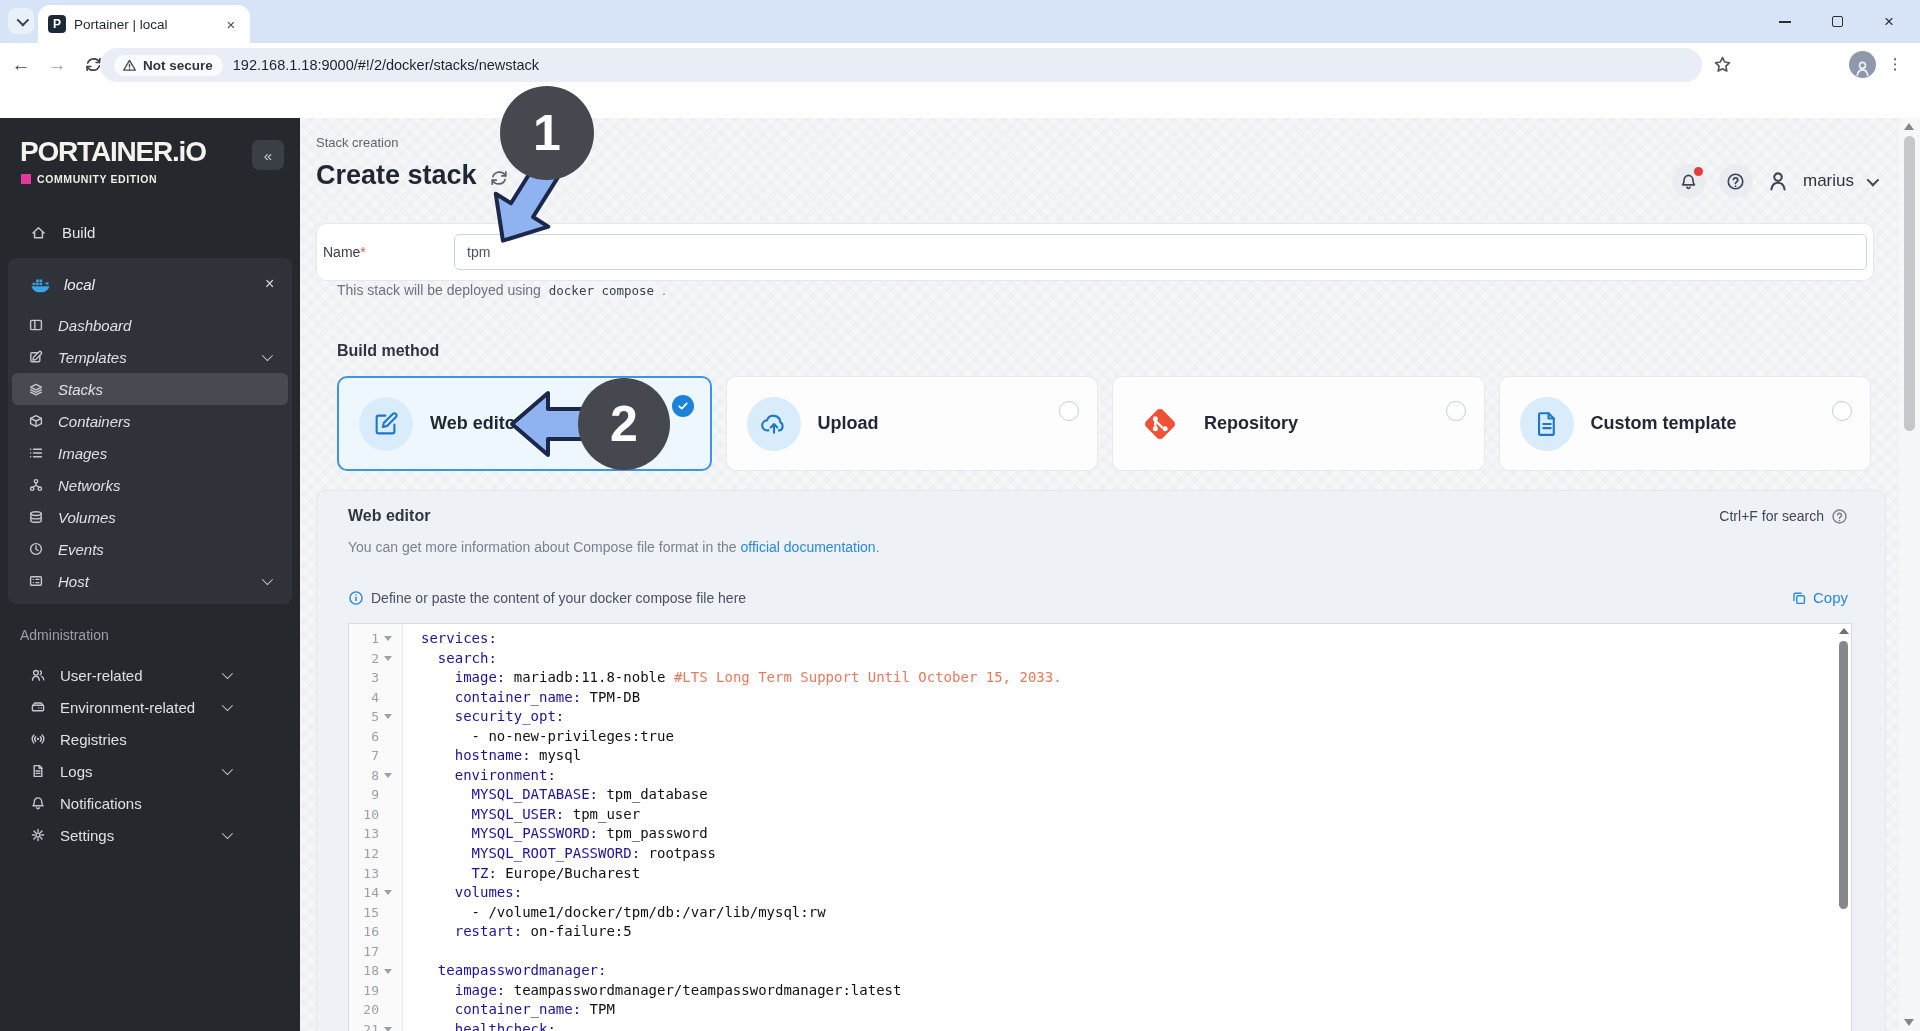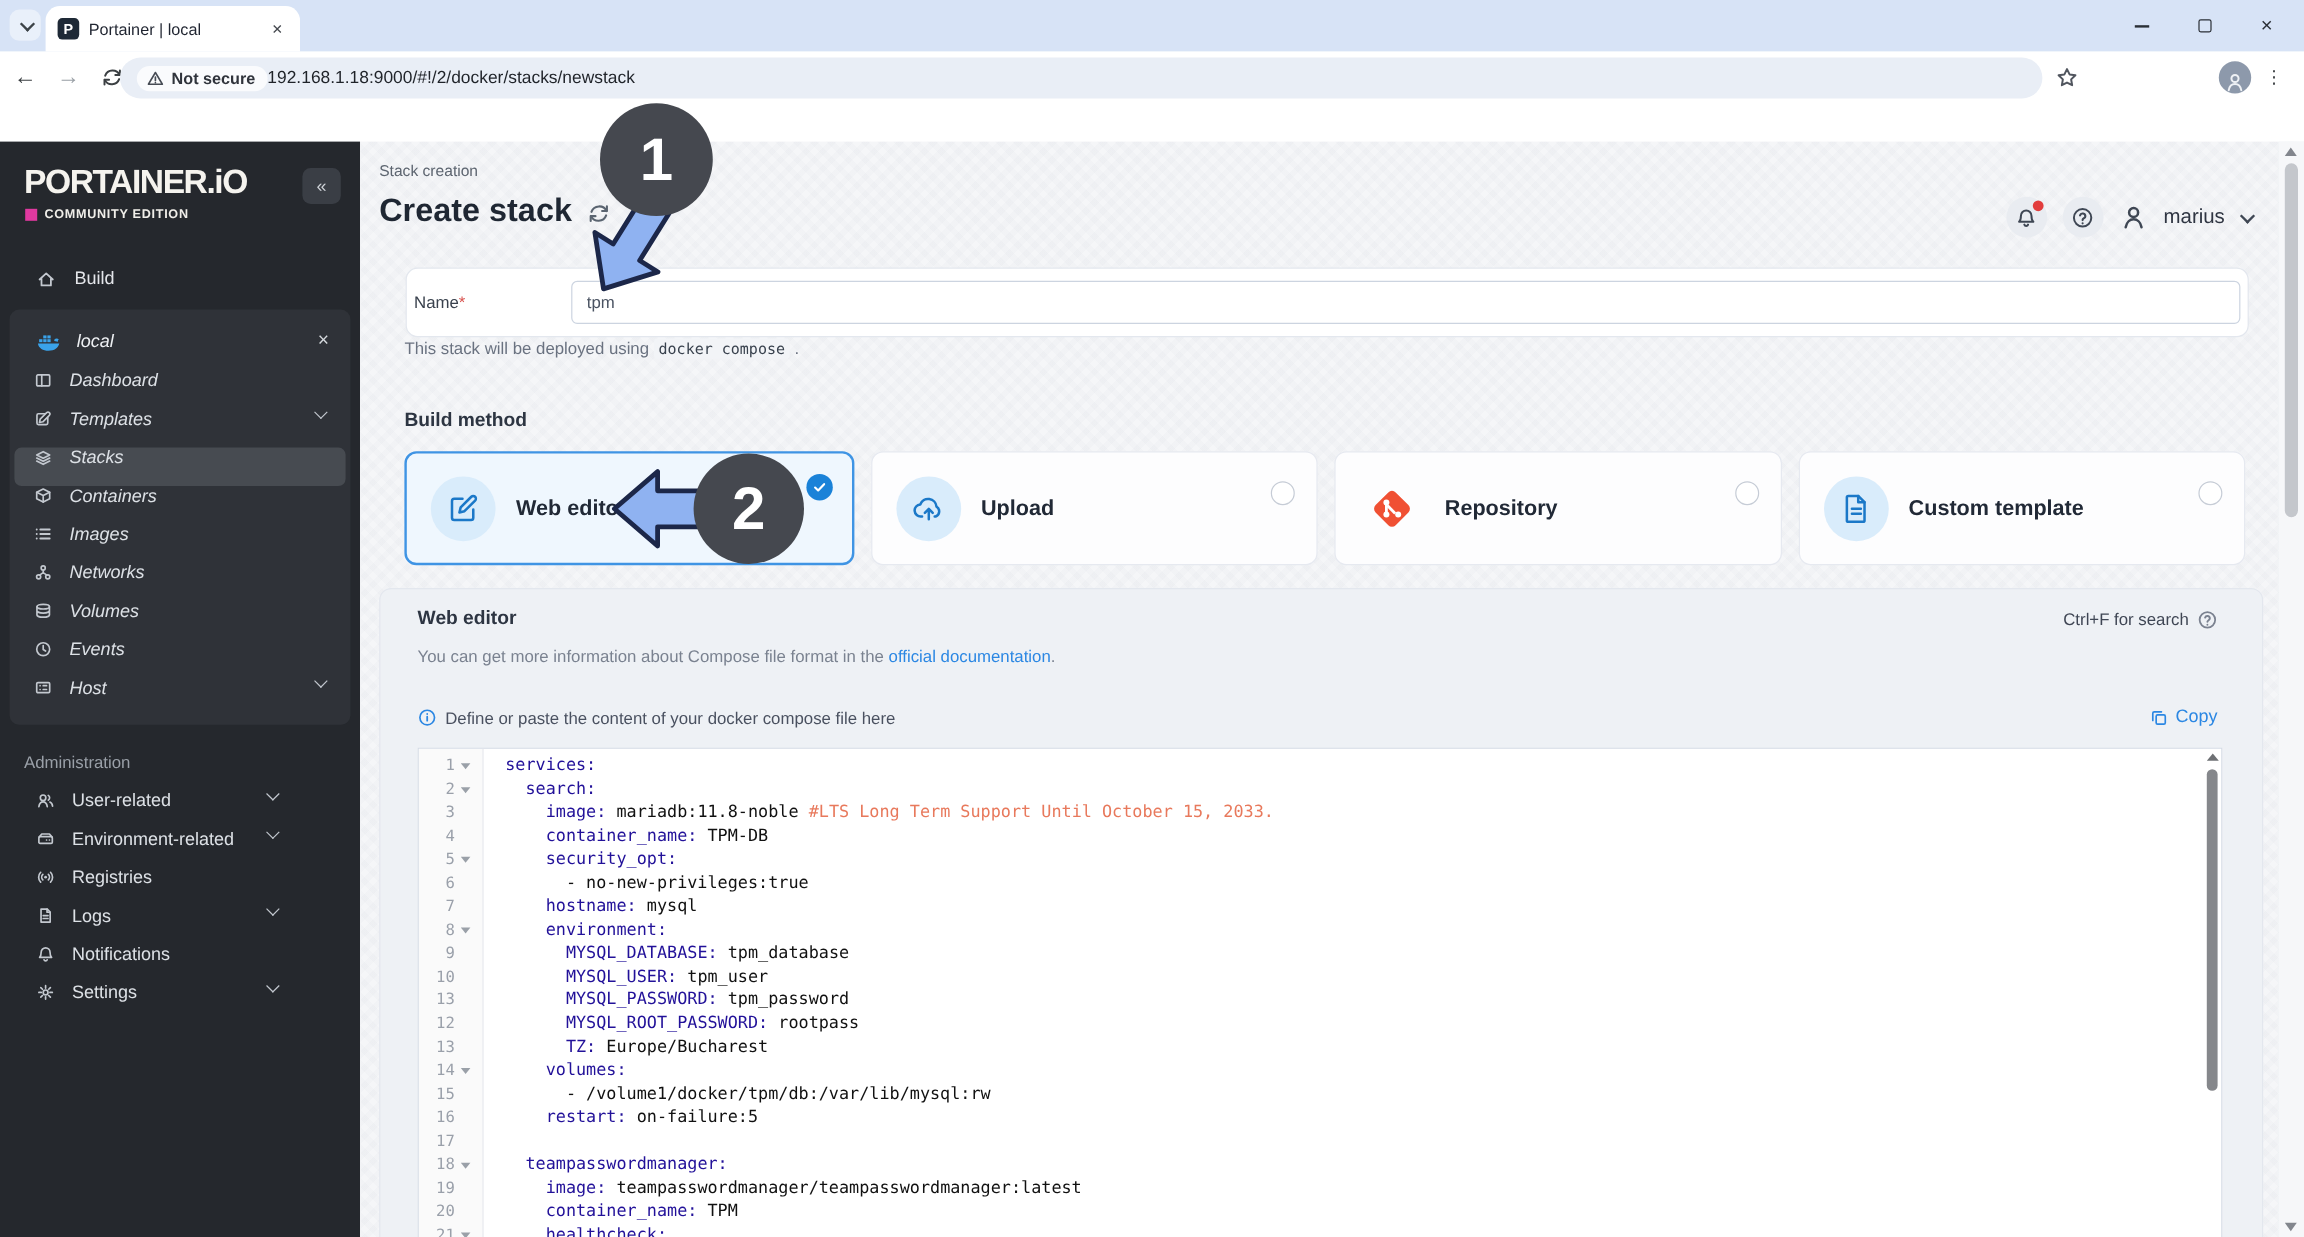--- a/index.html
+++ b/index.html
@@ -17,21 +17,21 @@
   .win-controls{position:absolute;right:10px;top:0;height:43px;display:flex;align-items:center;gap:26px;padding-right:8px;}
   .wbtn{width:26px;height:26px;display:flex;align-items:center;justify-content:center;color:#2a2f36;}
   .wbtn .min{width:12px;height:2px;background:#2a2f36;}
   .wbtn .max{width:11px;height:11px;border:1.6px solid #2a2f36;border-radius:2px;}
   .wbtn.close{font-size:17px;}
 
   .toolbar{position:absolute;left:0;top:43px;right:0;height:43px;background:#fff;display:flex;align-items:center;}
   .navbtn{width:30px;height:30px;display:flex;align-items:center;justify-content:center;font-size:19px;color:#3c4043;margin-left:6px;}
   .navbtn.disabled{color:#9aa0a6;}
   .navbtn .nicon{width:19px;height:19px;}
-  .urlpill{position:absolute;left:100px;top:5px;width:1602px;height:34px;border-radius:17px;background:#e9eef6;display:flex;align-items:center;padding:0 14px;}
+  .urlpill{position:absolute;left:100px;top:5px;width:1602px;height:34px;border-radius:17px;background:#e9eef6;display:flex;align-items:center;padding:0 14px;gap:10px;}
   .sec-chip{display:flex;align-items:center;gap:6px;background:rgba(255,255,255,.75);border-radius:13px;padding:3px 10px 3px 8px;}
   .warn-tri{width:15px;height:15px;color:#474c55;}
   .sec-label{font-size:13.5px;font-weight:bold;color:#30343c;white-space:nowrap;}
   .url-text{font-size:14.5px;color:#1f2329;white-space:nowrap;}
   .star{position:absolute;right:188px;top:12px;width:19px;height:19px;color:#50555e;}
   .avatar{position:absolute;right:44px;top:8px;width:27px;height:27px;border-radius:50%;background:#8d99ab;color:#eef1f5;display:flex;align-items:flex-end;justify-content:center;overflow:hidden;}
   .avatar .pico{width:19px;height:19px;}
   .kebab{position:absolute;right:12px;top:8px;width:26px;height:26px;display:flex;align-items:center;justify-content:center;font-size:15px;color:#3c4043;letter-spacing:0;}
   .bookmarks{position:absolute;left:0;top:86px;right:0;height:32px;background:#fff;}
 
@@ -47,21 +47,21 @@
   .edition .sq{width:10px;height:10px;background:var(--logo-pink,#e0399f);}
   .edition .etxt{font-size:10.5px;font-weight:bold;letter-spacing:.6px;color:#f0eee9;}
   .collapse-btn{position:absolute;left:252px;top:22px;width:32px;height:30px;background:#3a3e45;border-radius:7px;color:#cfd3d8;font-size:15px;display:flex;align-items:center;justify-content:center;}
   .home-row{position:absolute;left:0;top:97px;width:300px;height:34px;display:flex;align-items:center;padding-left:30px;gap:15px;font-size:15px;color:#e4e6ea;}
   .sicon{width:17px;height:17px;color:#c3c8cf;flex:none;}
   .env-panel{position:absolute;left:8px;top:140px;width:284px;height:346px;background:#2f3238;border-radius:8px;padding-top:6px;font-style:italic;}
   .env-head{height:40px;display:flex;align-items:center;padding:0 18px 0 22px;gap:13px;margin-bottom:5px;}
   .env-head .sicon{width:21px;height:21px;color:#3aa3ea;}
   .env-name{font-size:15px;color:#eef0f3;flex:1;}
   .env-close{color:#d6dade;font-size:16px;}
-  .srow{height:32px;display:flex;padding:0 14px 0 16px;gap:14px;margin:0 4px;border-radius:6px;font-size:15px;color:#dde1e6;}
+  .srow{height:32px;display:flex;align-items:center;padding:0 14px 0 16px;gap:14px;margin:0 4px;border-radius:6px;font-size:15px;color:#dde1e6;}
   .srow .sicon{width:16px;height:16px;}
   .srow.active{background:#474b51;}
   .slabel{flex:1;}
   .chev{width:8px;height:8px;border-right:1.8px solid #c3c8cf;border-bottom:1.8px solid #c3c8cf;transform:rotate(45deg) translateY(-2px);flex:none;margin-right:4px;}
   .admin-label{position:absolute;left:20px;top:509px;font-size:14px;color:#9aa0a8;}
   .admin-list{position:absolute;left:0;top:541px;width:256px;}
   .admin-list .srow{margin:0 8px;padding-left:22px;}
 
   
   .breadcrumb{position:absolute;left:16px;top:17px;font-size:13px;color:#5d6570;}
@@ -70,21 +70,21 @@
   .refresh-ic{width:20px;height:20px;color:#5a6470;margin-top:4px;}
   .head-right{position:absolute;top:46px;right:44px;display:flex;align-items:center;gap:13px;}
   .circ-btn{width:34px;height:34px;border-radius:50%;background:#e9ecf1;display:flex;align-items:center;justify-content:center;color:#3f4document-4754;position:relative;color:#3f4754;}
   .circ-btn .sicon{width:19px;height:19px;color:#3f4754;}
   .badge-dot{position:absolute;right:3px;top:3px;width:9px;height:9px;border-radius:50%;background:#e23d3d;}
   .user-ic{width:24px;height:24px;color:#3f4754;}
   .user-name{font-size:17px;color:#2f3542;}
   .chev-dark{width:9px;height:9px;border-right:2px solid #3f4754;border-bottom:2px solid #3f4754;transform:rotate(45deg) translateY(-2px);}
 
   
-  .name-card{position:absolute;left:16px;right:46px;top:105px;height:58px;background:#fff;border:1px solid #e3e7ee;border-radius:10px;display:flex;align-items:center;padding:0 6px;margin-left:22px;}
+  .name-card{position:absolute;left:16px;right:46px;top:105px;height:58px;background:#fff;border:1px solid #e3e7ee;border-radius:10px;display:flex;align-items:center;padding:0 6px;}
   .name-label{width:131px;font-size:14px;color:#39414d;}
   .req{color:#d9534f;}
   .name-input{flex:1;height:36px;border:1px solid #ccd4e0;border-radius:5px;background:#fff;font-size:14px;color:#4a5362;padding:0 12px;font-family:"Liberation Sans",sans-serif;outline:none;}
   .deploy-line{position:absolute;left:37px;top:164px;font-size:14px;color:#6a7280;}
   .deploy-code{font-family:"DejaVu Sans Mono",monospace;font-size:12.5px;color:#39424e;background:#f2f4f7;border-radius:3px;padding:1px 4px;}
 
   
   .bm-heading{position:absolute;left:37px;top:224px;font-size:16px;font-weight:600;color:#2d3542;}
   .cards{position:absolute;left:37px;right:49px;top:258px;height:95px;display:flex;gap:14px;}
   .card{flex:1;background:#fdfdfe;border:1px solid #e6e9f0;border-radius:10px;position:relative;display:flex;align-items:center;padding:0 20px;gap:17px;}

